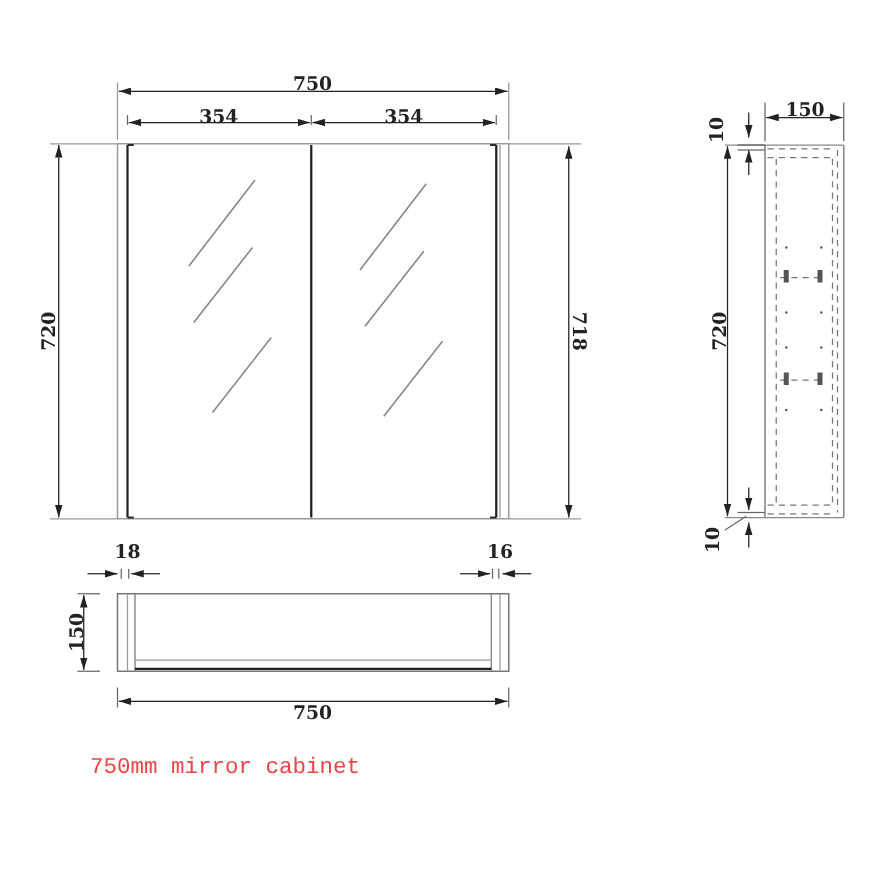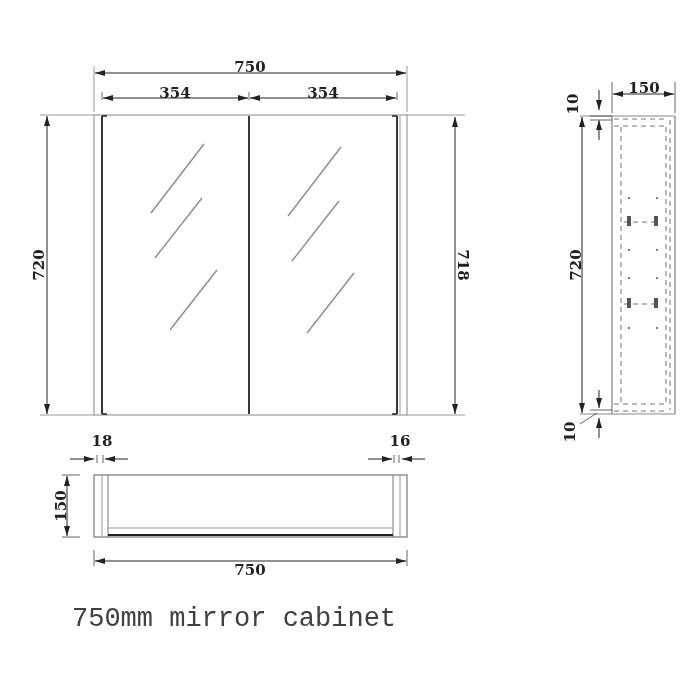--- a/index.html
+++ b/index.html
@@ -2,21 +2,21 @@
 <html><head>
   <meta charset="utf-8">
   <style>
     html, body { margin: 0; padding: 0; background: #ffffff; }
     body { width: 700px; height: 700px; position: relative; overflow: hidden; }
     svg { position: absolute; left: 0; top: 0; }
     .dim-text { font-family: "DejaVu Serif", "Liberation Serif", serif; font-size: 15px; font-weight: bold; fill: #222; }
     .caption {
       position: absolute; left: 72px; top: 604px;
       font-family: "Liberation Mono", "DejaVu Sans Mono", monospace;
-      font-size: 27px; color: #404040; letter-spacing: 0px;
+      font-size: 18px; color: #ef4444; letter-spacing: 0px;
     }
   </style>
 </head>
 <body>
 
 <svg width="700" height="700" viewBox="0 0 700 700">
   <defs>
     <marker id="arr" viewBox="0 0 10 6" refX="10" refY="3" markerWidth="10" markerHeight="6" orient="auto-start-reverse">
       <path d="M0,0 L10,3 L0,6 z" fill="#222"></path>
     </marker>

